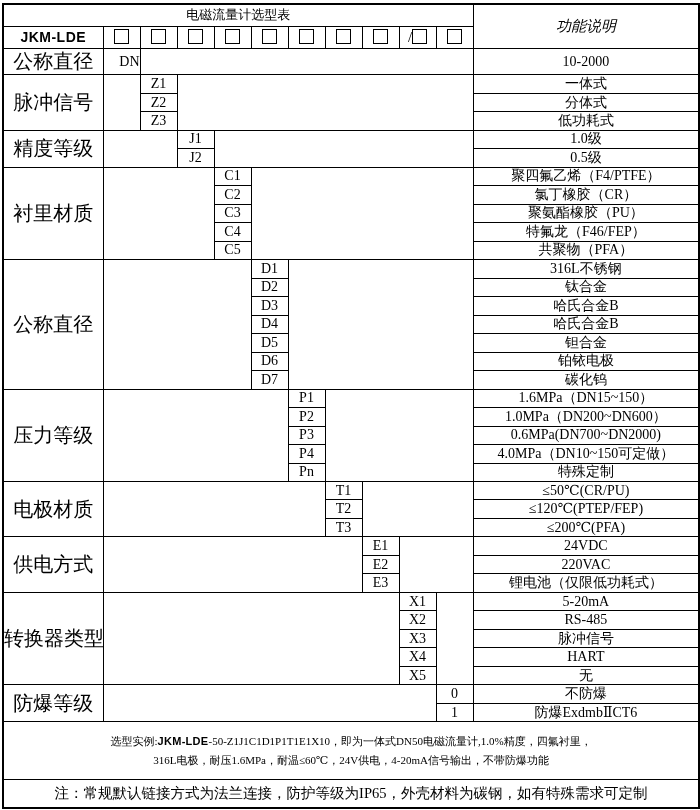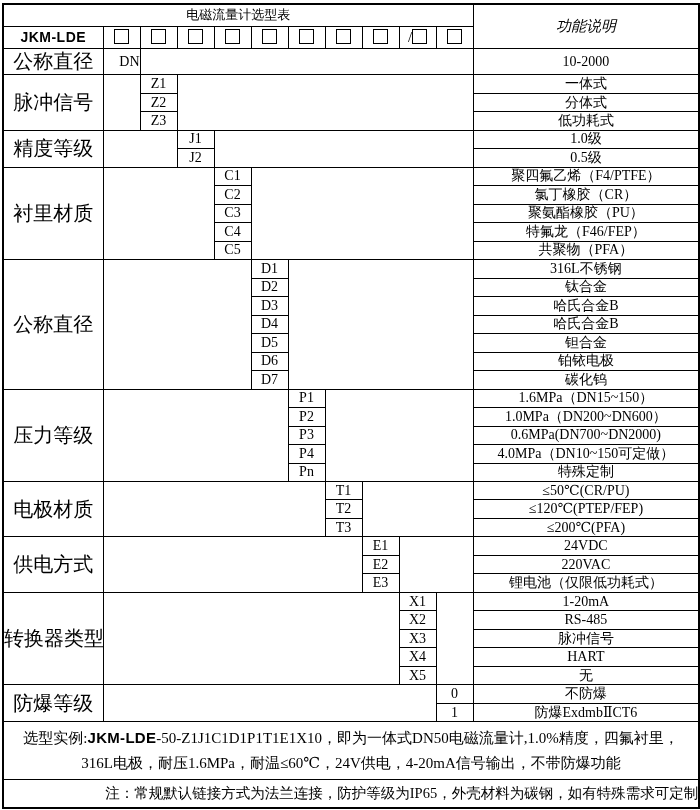--- a/index.html
+++ b/index.html
@@ -17,24 +17,24 @@
   .func-header{font-size:15px;font-style:italic;}
   .model-cell{font-family:"Liberation Sans","DejaVu Sans",sans-serif;
     font-weight:bold;font-size:14px;letter-spacing:.5px;}
   .label-cell{font-size:20px;}
   .code-cell{font-size:14px;}
   .code-cell.left{text-align:right;padding-left:3px;}
   .desc-cell{font-size:14px;text-align:center;}
   .box-cell{font-size:15px;}
   .cbox{display:inline-block;width:13px;height:13px;border:1.5px solid #000;
     vertical-align:-2px;background:#fff;}
-  .example-cell{height:52px;font-size:15px;line-height:1.7;}
+  .example-cell{height:52px;font-size:11px;line-height:1.7;}
   .example-cell .bold{font-family:"Liberation Sans","DejaVu Sans",sans-serif;
     font-weight:bold;letter-spacing:.3px;}
-  .note-cell{height:25px;text-align:right;padding-left:0;font-size:14.5px;}
+  .note-cell{height:25px;text-align:center;padding-left:0;font-size:14.5px;}
 </style>
 </head>
 <body>
 
 <table>
   <colgroup>
     <col class="c-label">
     <col class="c-code">
       <col class="c-code">
       <col class="c-code">
@@ -204,21 +204,21 @@
       </tr>
       <tr>
         <td class="code-cell">E3</td>
         <td class="desc-cell">锂电池（仅限低功耗式）</td>
       </tr>
       <tr>
         <td class="label-cell" rowspan="5">转换器类型</td>
         <td rowspan="5" colspan="8"></td>
         <td class="code-cell">X1</td>
         <td rowspan="5" colspan="1"></td>
-        <td class="desc-cell">1-20mA</td>
+        <td class="desc-cell">5-20mA</td>
       </tr>
       <tr>
         <td class="code-cell">X2</td>
         <td class="desc-cell">RS-485</td>
       </tr>
       <tr>
         <td class="code-cell">X3</td>
         <td class="desc-cell">脉冲信号</td>
       </tr>
       <tr>

